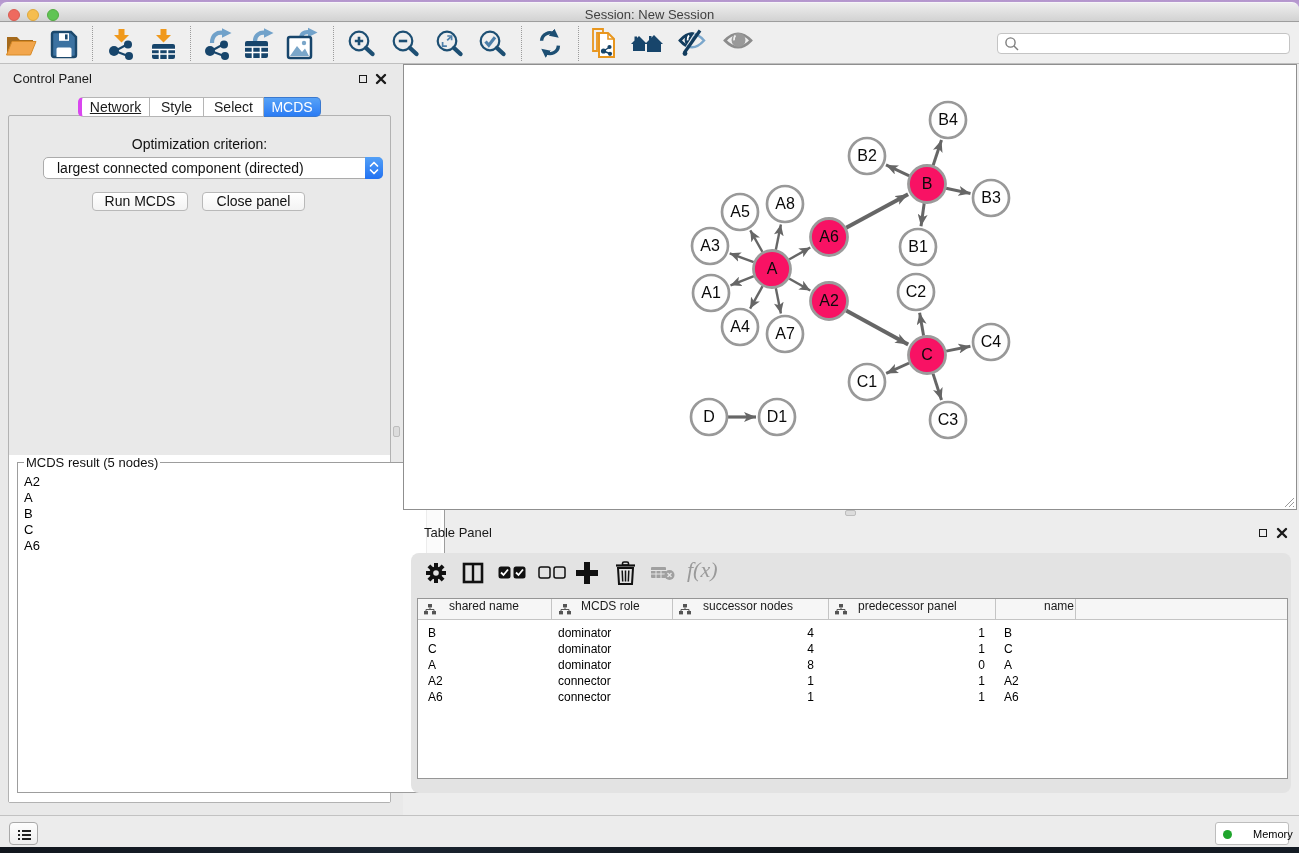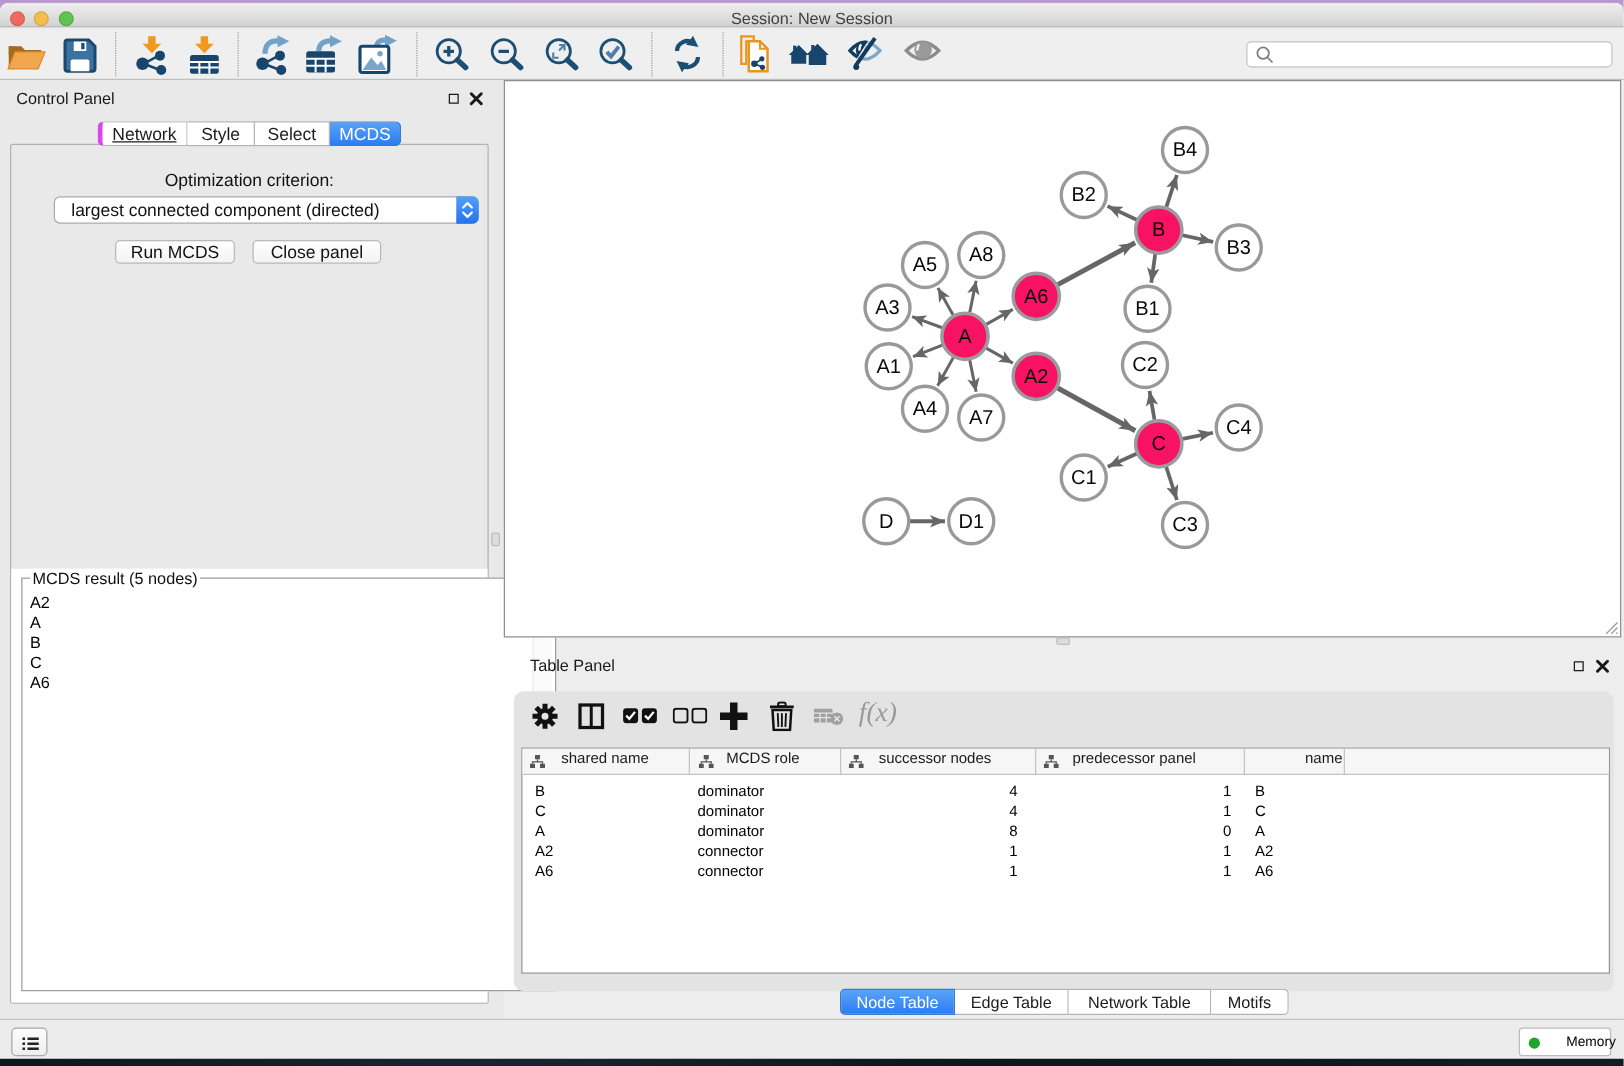--- a/index.html
+++ b/index.html
@@ -457,26 +457,20 @@
       <div class="hc" style="left:578px; width:80px;">
           <span style="left:25px;margin-left:23px;">name</span>
         </div>
     </div>
     <div class="trow" style="left:10px; top:26px; line-height:16px;">B<br>C<br>A<br>A2<br>A6</div>
     <div class="trow" style="left:140px; top:26px; line-height:16px;">dominator<br>dominator<br>dominator<br>connector<br>connector</div>
     <div class="trow" style="left:300px; top:26px; width:96px; line-height:16px; text-align:right;">4<br>4<br>8<br>1<br>1</div>
     <div class="trow" style="left:471px; top:26px; width:96px; line-height:16px; text-align:right;">1<br>1<br>0<br>1<br>1</div>
     <div class="trow" style="left:586px; top:26px; line-height:16px;">B<br>C<br>A<br>A2<br>A6</div>
   </div>
-  <div id="btabs">
-    <div class="sel" style="width:92px;">Node Table</div>
-    <div style="width:91px;">Edge Table</div>
-    <div style="width:114px;">Network Table</div>
-    <div style="width:62px;">Motifs</div>
-  </div>
 </div>
 
 <div class="abs" id="statusbar">
   <div id="listbtn">
     <svg width="28" height="24" viewBox="0 0 28 24" style="position:absolute;left:0;top:0;">
       <g fill="#222">
           <rect x="8" y="7" width="2" height="2"></rect>
           <rect x="12" y="7" width="9" height="2"></rect>
       <rect x="8" y="11" width="2" height="2"></rect>
           <rect x="12" y="11" width="9" height="2"></rect>

